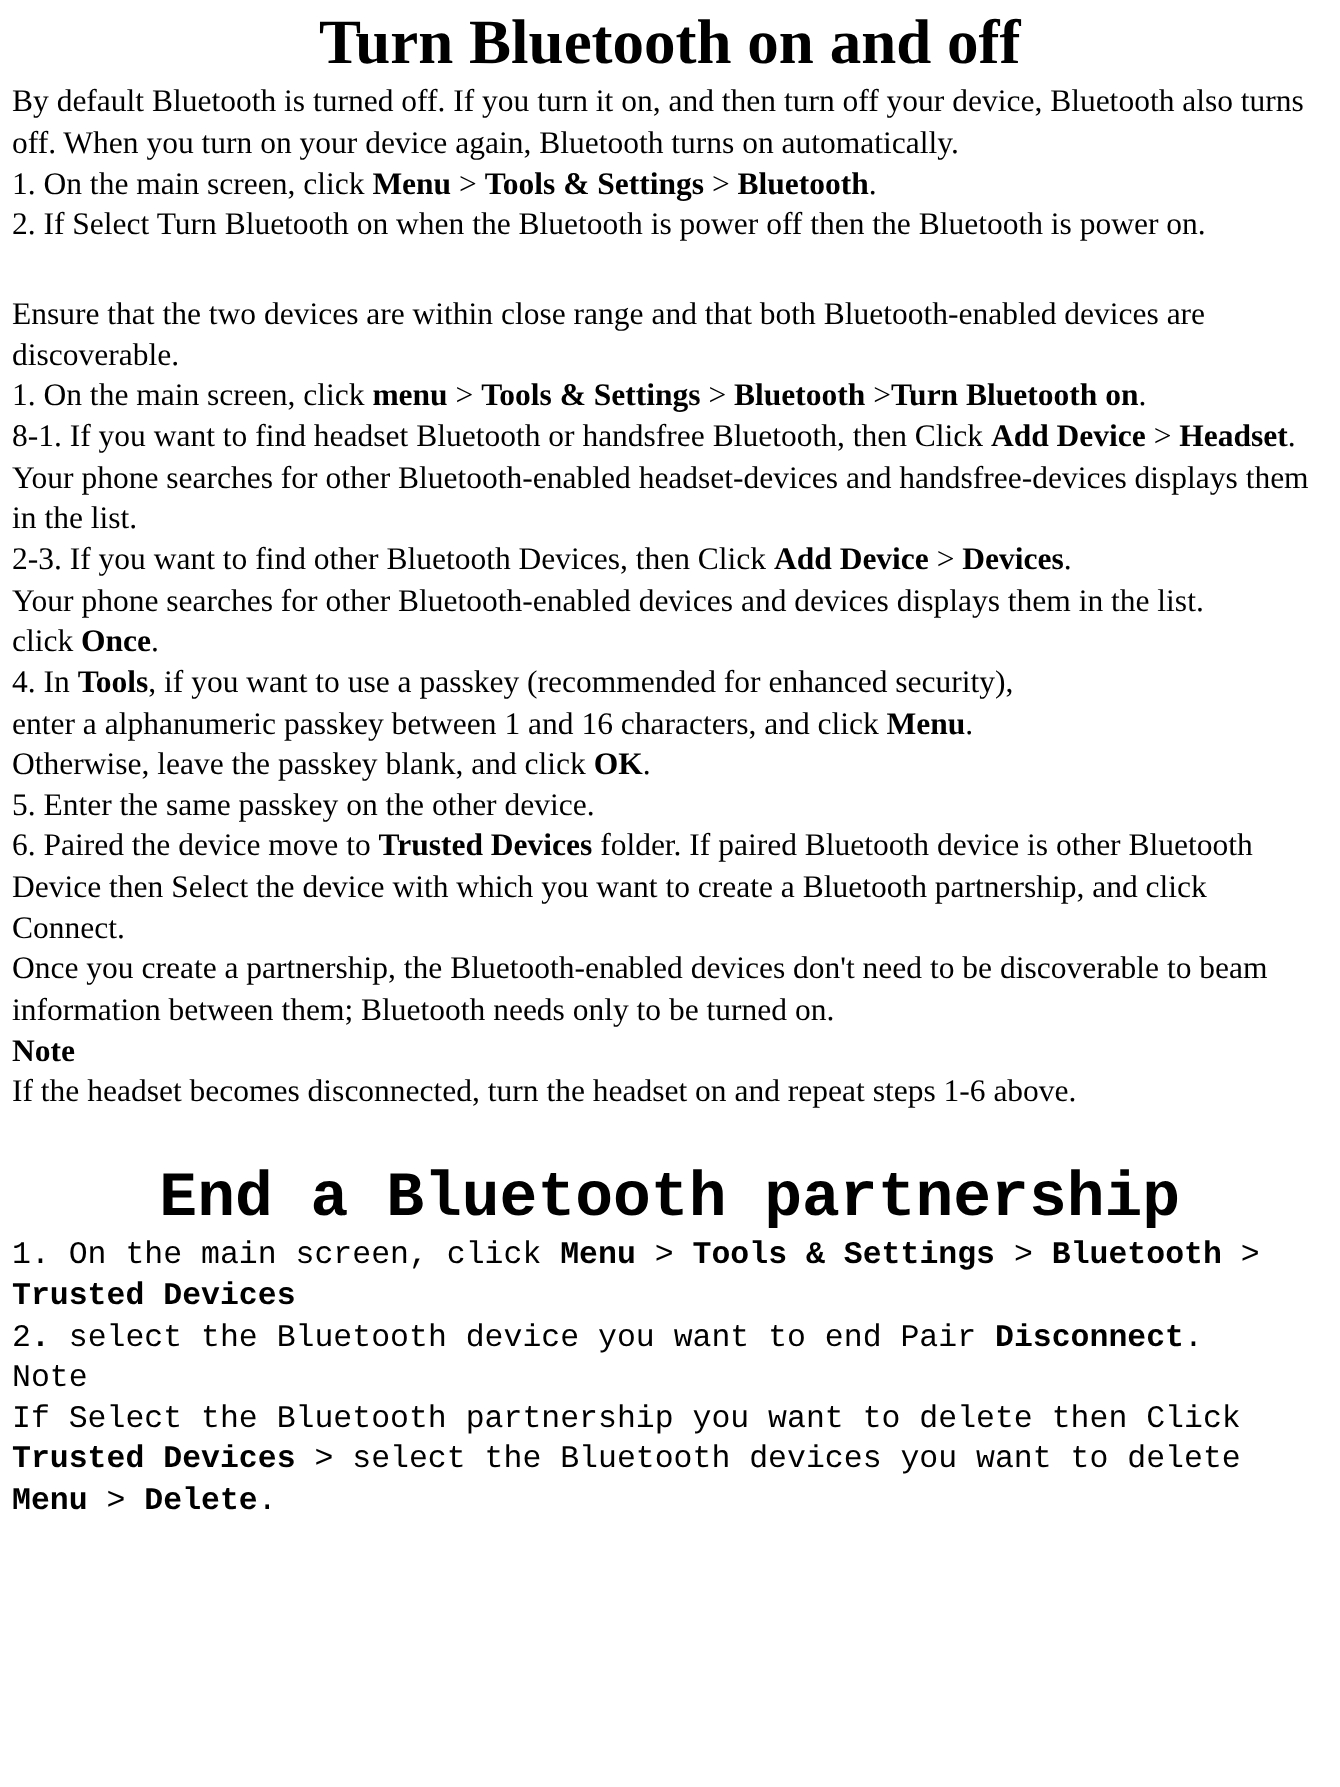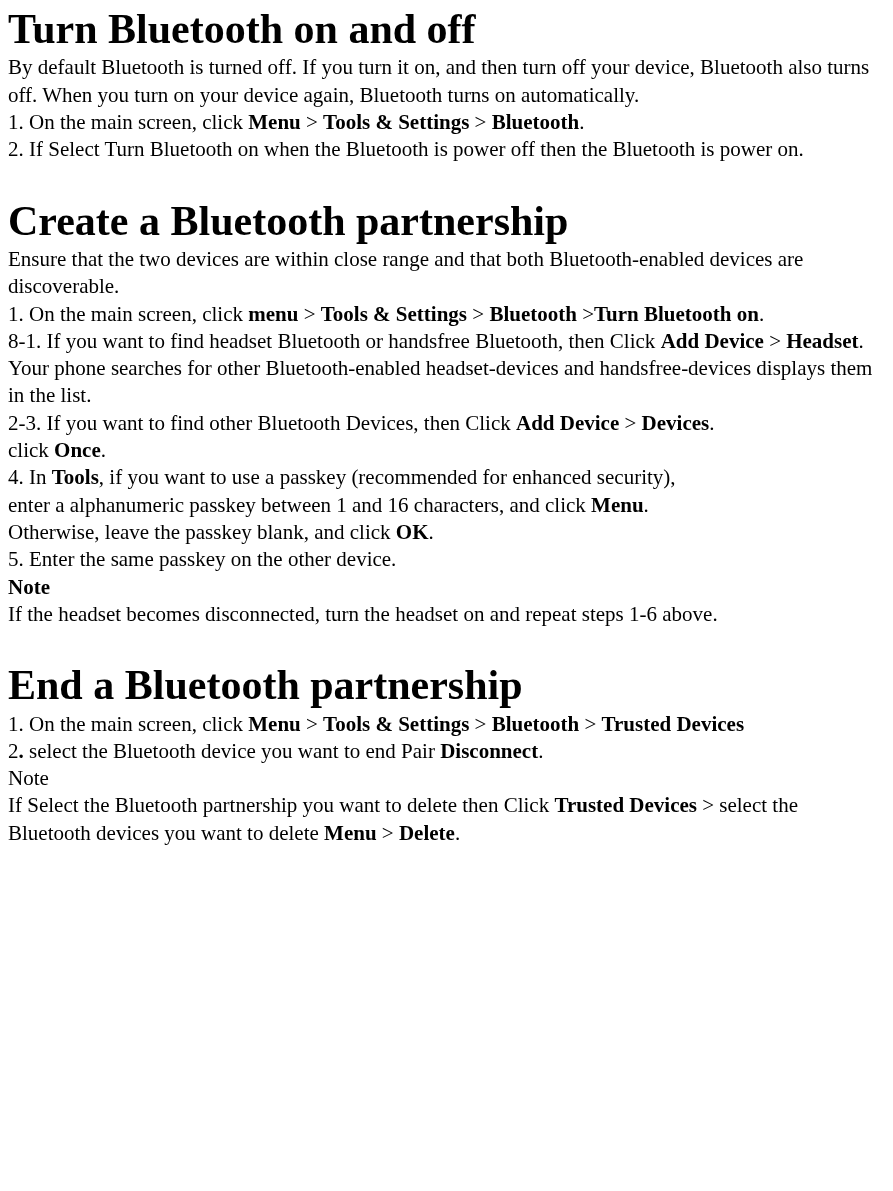--- a/index.html
+++ b/index.html
@@ -12,26 +12,28 @@
       background: #fff;
       width: 893px;
       box-sizing: border-box;
     }
     h1 {
       font-size: 42px;
       font-weight: bold;
       margin: 0;
       padding: 0;
       line-height: 1.2;
+      text-align: center;
     }
     .section {
       margin-bottom: 32px;
     }
     .section:last-child {
       margin-bottom: 15px;
+      font-family: Liberation Mono, monospace;
     }
     .para {
       margin: 0;
     }
     b {
       font-weight: bold;
     }
   </style>
 </head>
 <body>
@@ -39,44 +41,48 @@
 <div class="section">
   <h1>Turn Bluetooth on and off</h1>
   <div class="para">By default Bluetooth is turned off. If you turn it on, and then turn off your device, Bluetooth also turns off. When you turn on your device again, Bluetooth turns on automatically.</div>
   <div class="para">
     <span>1. On the main screen, click </span><b>Menu</b><span> &gt; </span><b>Tools &amp; Settings</b><span> &gt; </span><b>Bluetooth</b><span>.</span>
   </div>
   <div class="para">2. If Select Turn Bluetooth on when the Bluetooth is power off then the Bluetooth is power on.</div>
 </div>
 
 <div class="section">
-  <h1>Create a Bluetooth partnership</h1>
   <div class="para">Ensure that the two devices are within close range and that both Bluetooth-enabled devices are discoverable.</div>
   <div class="para">
     <span>1. On the main screen, click </span><b>menu</b><span> &gt; </span><b>Tools &amp; Settings</b><span> &gt; </span><b>Bluetooth</b><span> &gt;</span><b>Turn Bluetooth on</b><span>.</span>
   </div>
   <div class="para">
     <span>8-1. If you want to find headset Bluetooth or handsfree Bluetooth, then Click </span><b>Add Device</b><span> &gt; </span><b>Headset</b><span>. Your phone searches for other Bluetooth-enabled headset-devices and handsfree-devices displays them in the list.</span>
   </div>
   <div class="para">
     <span>2-3. If you want to find other Bluetooth Devices, then Click </span><b>Add Device</b><span> &gt; </span><b>Devices</b><span>.</span>
   </div>
+  <div class="para">Your phone searches for other Bluetooth-enabled devices and devices displays them in the list.</div>
   <div class="para">
     <span>click </span><b>Once</b><span>.</span>
   </div>
   <div class="para">
     <span>4. In </span><b>Tools</b><span>, if you want to use a passkey (recommended for enhanced security),</span>
   </div>
   <div class="para">
     <span>enter a alphanumeric passkey between 1 and 16 characters, and click </span><b>Menu</b><span>.</span>
   </div>
   <div class="para">
     <span>Otherwise, leave the passkey blank, and click </span><b>OK</b><span>.</span>
   </div>
   <div class="para">5. Enter the same passkey on the other device.</div>
+  <div class="para">
+    <span>6. Paired the device move to </span><b>Trusted Devices</b><span> folder. If paired Bluetooth device is other Bluetooth Device then Select the device with which you want to create a Bluetooth partnership, and click Connect.</span>
+  </div>
+  <div class="para">Once you create a partnership, the Bluetooth-enabled devices don't need to be discoverable to beam information between them; Bluetooth needs only to be turned on.</div>
   <div class="para"><b>Note</b></div>
   <div class="para">If the headset becomes disconnected, turn the headset on and repeat steps 1-6 above.</div>
 </div>
 
 <div class="section">
   <h1>End a Bluetooth partnership</h1>
   <div class="para">
     <span>1. On the main screen, click </span><b>Menu</b><span> &gt; </span><b>Tools &amp; Settings</b><span> &gt; </span><b>Bluetooth</b><span> &gt; </span><b>Trusted Devices</b>
   </div>
   <div class="para">

